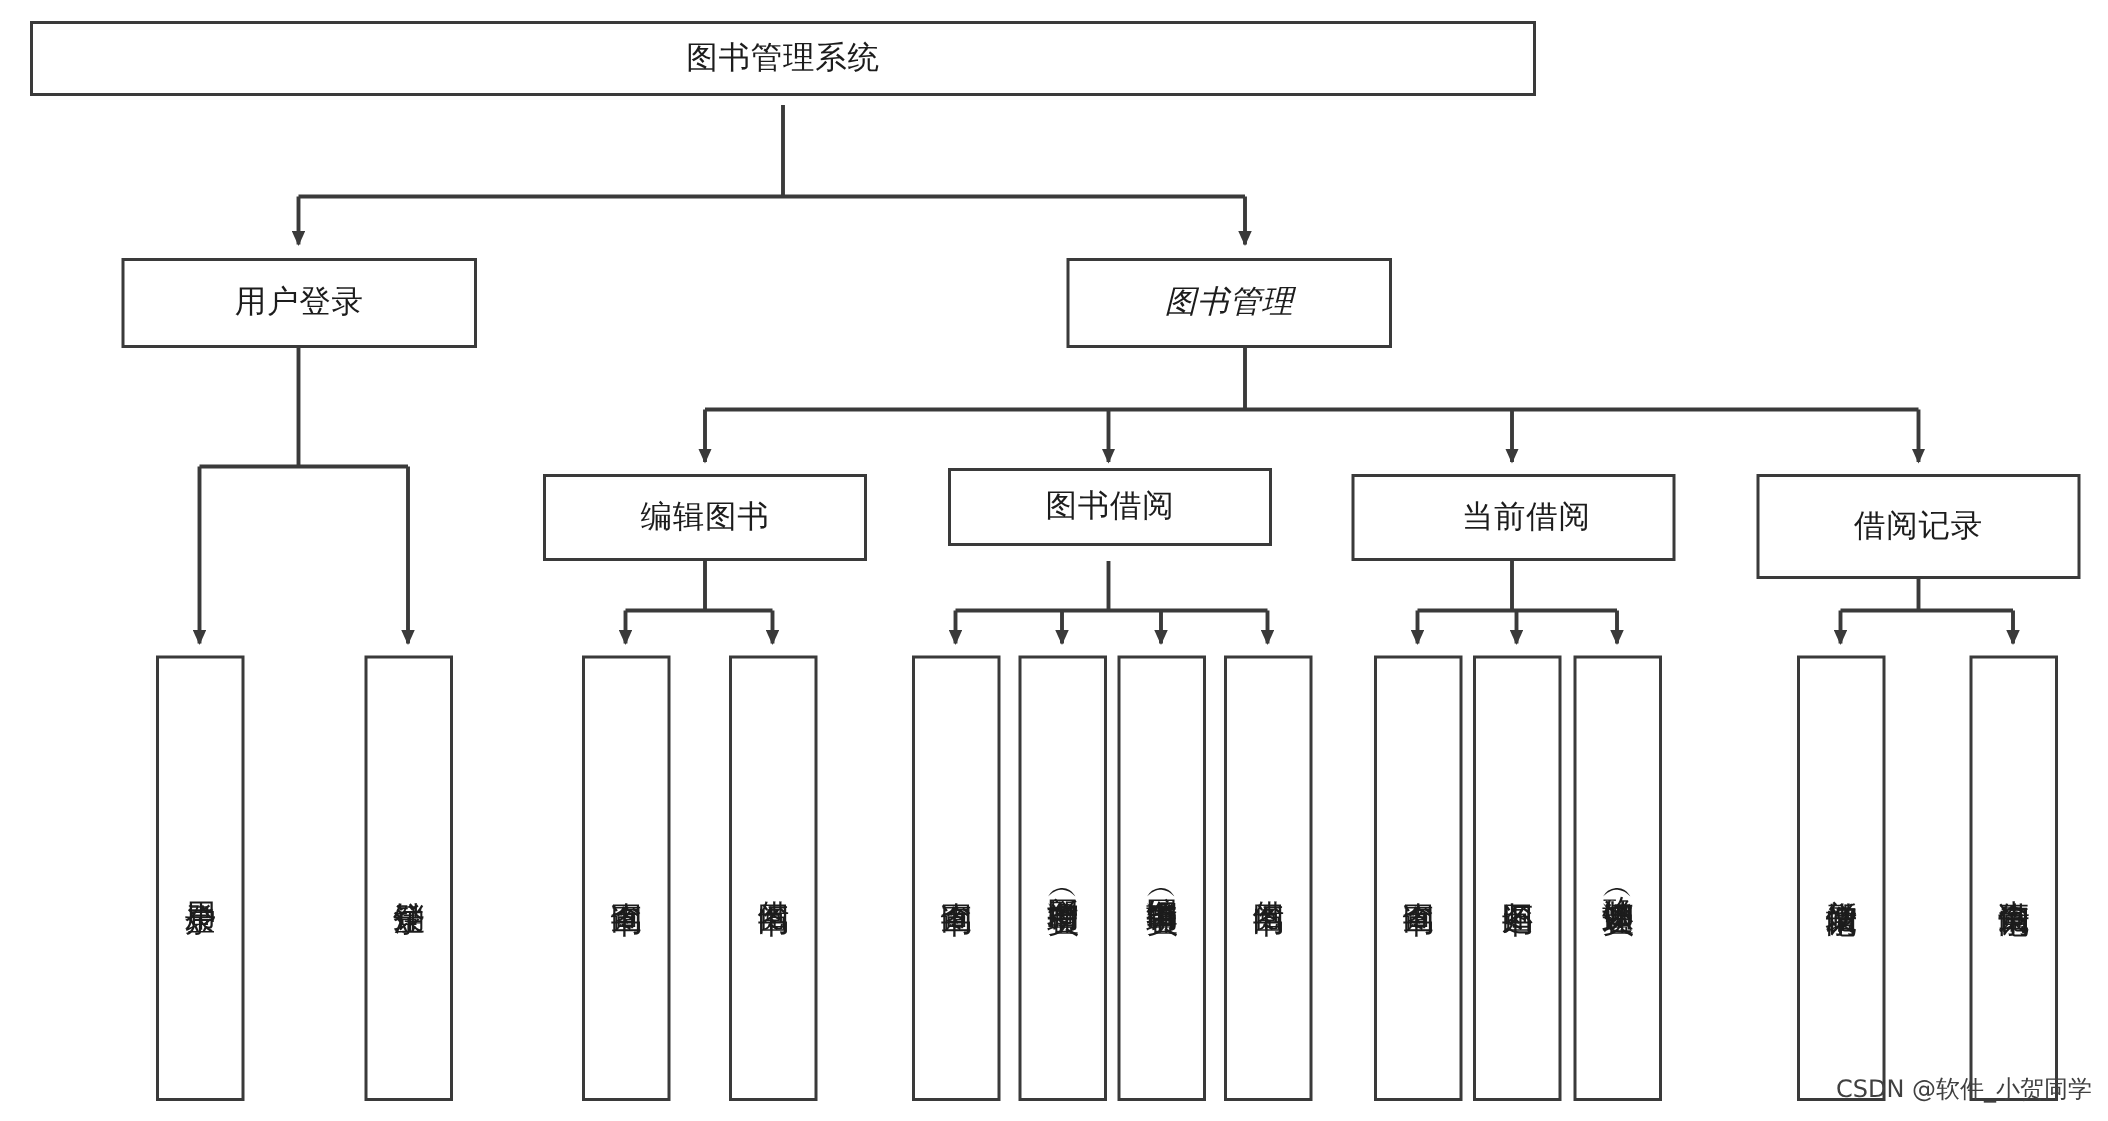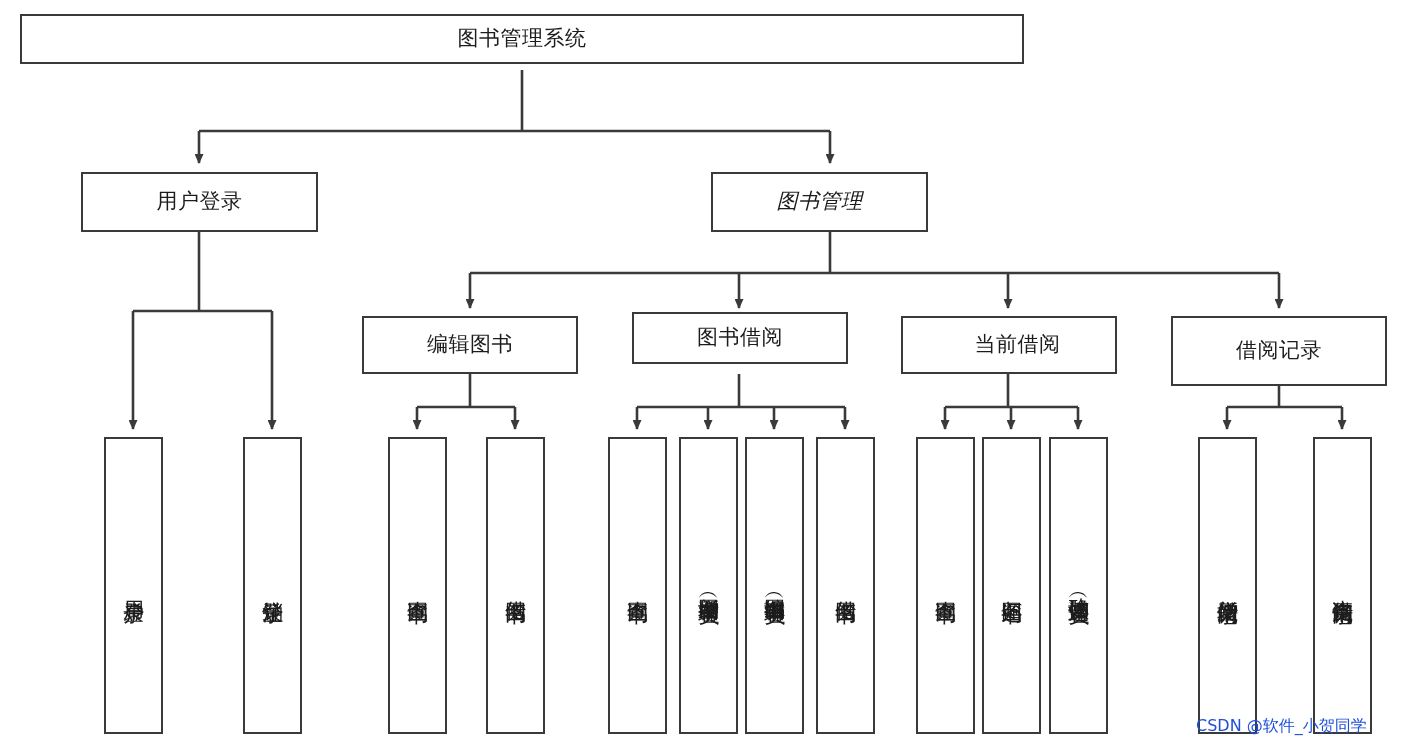--- a/index.html
+++ b/index.html
@@ -52,23 +52,24 @@
     font-size: 21px;
     color: #1c1c1c;
     line-height: 1.35;
     letter-spacing: 1px;
     white-space: nowrap;
     text-align: center;
   }
   .watermark {
     position: absolute;
     font-size: 16px;
-    color: #1d4ed8;
+    color: #404040;
     white-space: nowrap;
     pointer-events: none;
+    margin-left: 28px;
   }
 </style>
 </head>
 <body>
 
 <div id="chart-root">
 
   <svg class="diagram-layer" viewBox="0 0 1405 747" xmlns="http://www.w3.org/2000/svg">
     <defs>
       <marker id="arrowhead" markerWidth="10" markerHeight="9" refX="9" refY="4.5" orient="auto" markerUnits="userSpaceOnUse">

